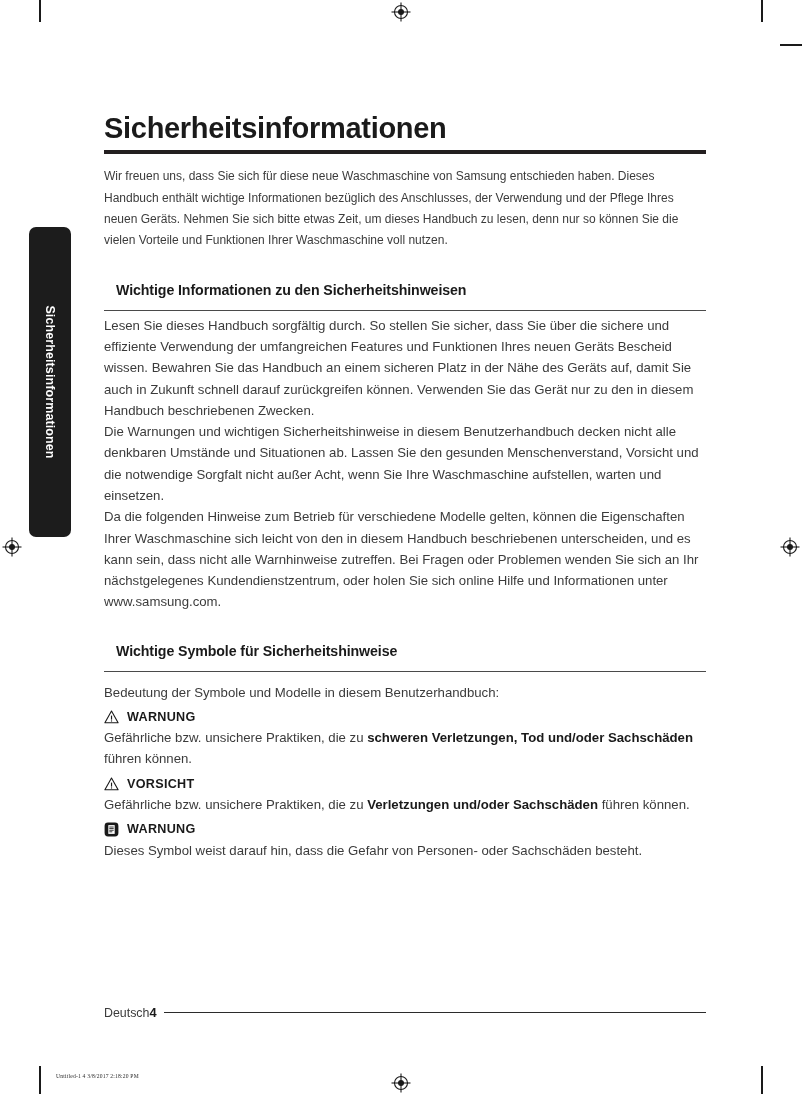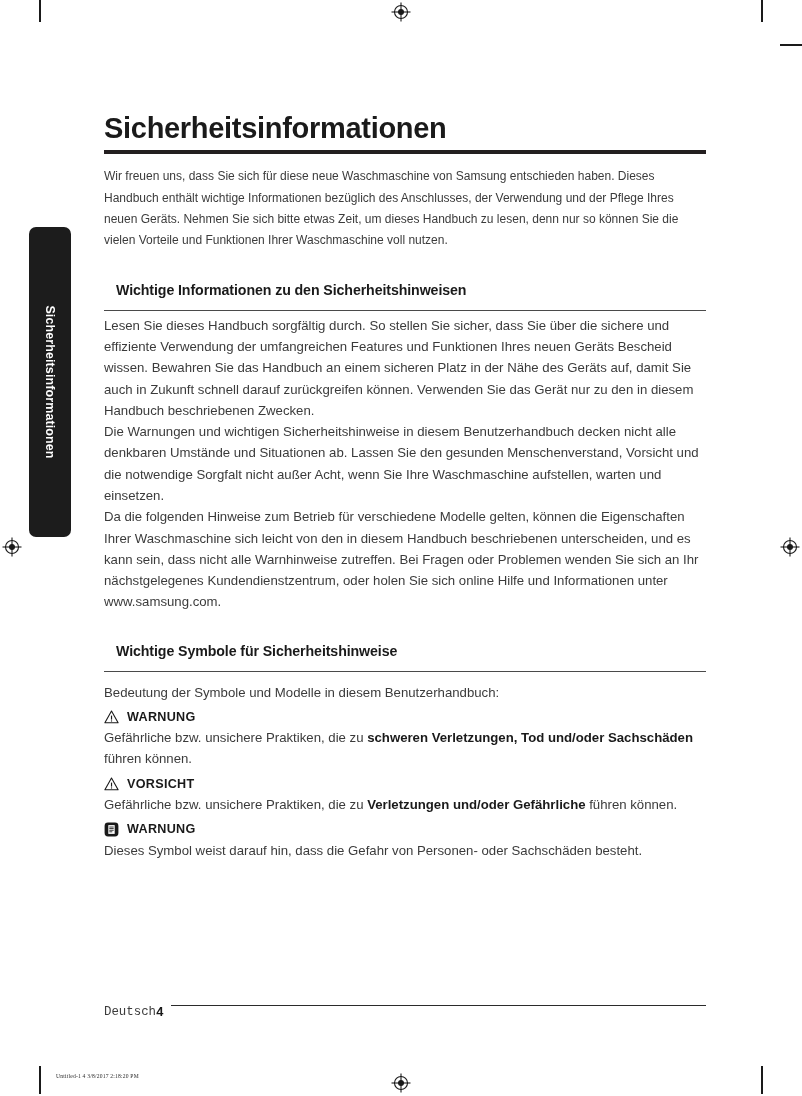--- a/index.html
+++ b/index.html
@@ -142,21 +142,21 @@
     line-height: 0;
   }
 
   
   .footer {
     position: absolute;
     left: 104px;
     top: 1005px;
     width: 602px;
     display: flex;
-    font-family: Liberation Mono, monospace;
+    align-items: center;
   }
   .footer-lang {
     font-size: 12.4px;
     color: #3b3b3b;
     white-space: nowrap;
   }
   .footer-page {
     font-size: 12.8px;
     font-weight: bold;
     color: #1a1a1a;
@@ -260,21 +260,21 @@
     <div class="symbol-row">
       <span class="icon-triangle">
         <svg width="15" height="14" viewBox="0 0 15 14" aria-hidden="true">
           <path d="M7.5 1.1 L14.1 12.8 L0.9 12.8 Z" fill="none" stroke="#1a1a1a" stroke-width="1.1" stroke-linejoin="round"></path>
           <rect x="6.95" y="5.6" width="1.15" height="4.0" fill="#1a1a1a"></rect>
           <rect x="6.95" y="10.4" width="1.15" height="1.15" fill="#1a1a1a"></rect>
         </svg>
       </span>
       <span class="symbol-label">VORSICHT</span>
     </div>
-    <p class="symbol-desc"><span>Gefährliche bzw. unsichere Praktiken, die zu </span><b>Verletzungen und/oder Gefährliche</b><span> führen können.</span></p>
+    <p class="symbol-desc"><span>Gefährliche bzw. unsichere Praktiken, die zu </span><b>Verletzungen und/oder Sachschäden</b><span> führen können.</span></p>
 
     <div class="symbol-row">
       <span class="icon-note">
         <svg width="15" height="15" viewBox="0 0 15 15" aria-hidden="true">
           <rect x="0.6" y="0.6" width="13.8" height="13.8" rx="3.4" fill="#1a1a1a"></rect>
           <rect x="4.3" y="3.1" width="6.4" height="8.8" fill="#ffffff"></rect>
           <rect x="5.3" y="4.6" width="4.4" height="0.85" fill="#1a1a1a"></rect>
           <rect x="5.3" y="6.2" width="4.4" height="0.85" fill="#1a1a1a"></rect>
           <rect x="5.3" y="7.8" width="4.4" height="0.85" fill="#1a1a1a"></rect>
           <rect x="5.3" y="9.4" width="3.0" height="0.85" fill="#1a1a1a"></rect>

